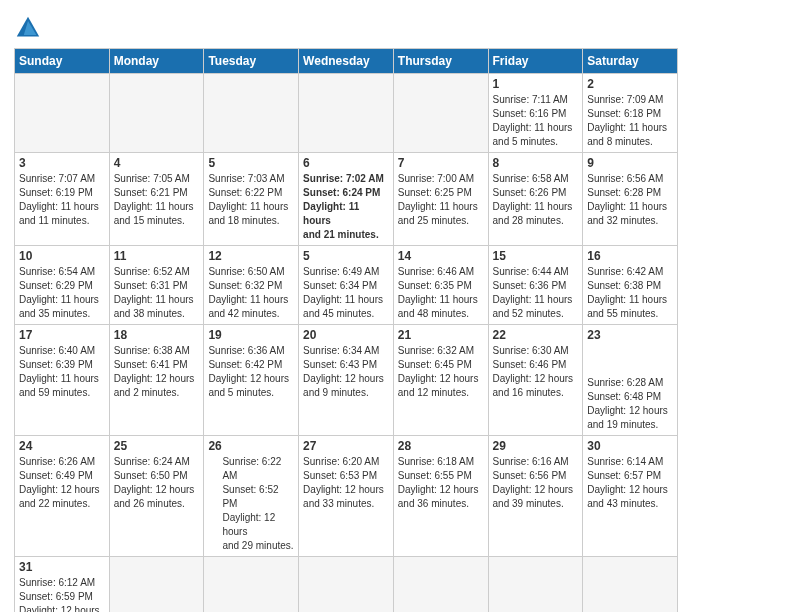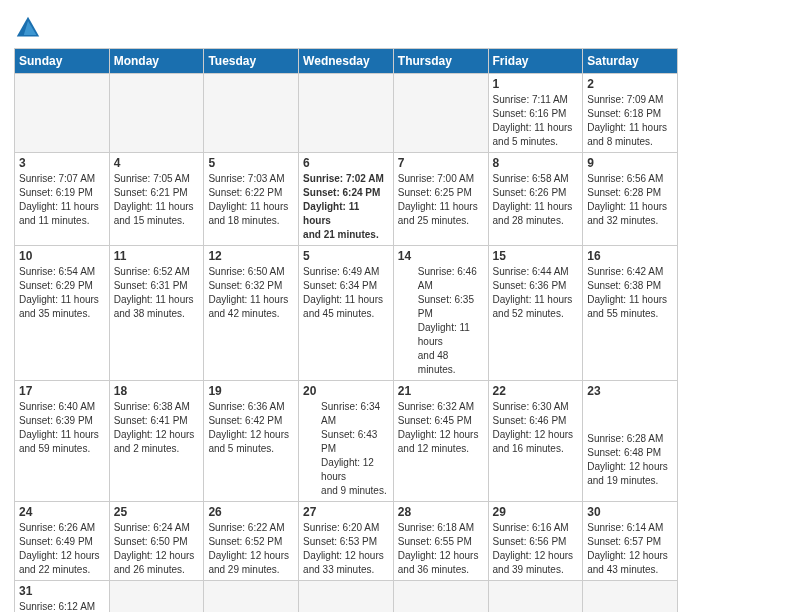--- a/index.html
+++ b/index.html
@@ -223,21 +223,21 @@
           </td>
           <td>
             <span class="day-number">5</span>
             <div class="day-info" style="white-space: pre-line;">Sunrise: 6:49 AM
 Sunset: 6:34 PM
 Daylight: 11 hours
 and 45 minutes.</div>
           </td>
           <td>
             <span class="day-number">14</span>
-            <div class="day-info" style="white-space: pre-line; margin-left: 20px;">Sunrise: 6:46 AM
+            <div class="day-info" style="white-space: pre-line;">Sunrise: 6:46 AM
 Sunset: 6:35 PM
 Daylight: 11 hours
 and 48 minutes.</div>
           </td>
           <td>
             <span class="day-number">15</span>
             <div class="day-info" style="white-space: pre-line;">Sunrise: 6:44 AM
 Sunset: 6:36 PM
 Daylight: 11 hours
 and 52 minutes.</div>
@@ -267,21 +267,21 @@
           </td>
           <td>
             <span class="day-number">19</span>
             <div class="day-info" style="white-space: pre-line;">Sunrise: 6:36 AM
 Sunset: 6:42 PM
 Daylight: 12 hours
 and 5 minutes.</div>
           </td>
           <td>
             <span class="day-number">20</span>
-            <div class="day-info" style="white-space: pre-line; margin-left: 18px;">Sunrise: 6:34 AM
+            <div class="day-info" style="white-space: pre-line;">Sunrise: 6:34 AM
 Sunset: 6:43 PM
 Daylight: 12 hours
 and 9 minutes.</div>
           </td>
           <td>
             <span class="day-number">21</span>
             <div class="day-info" style="white-space: pre-line;">Sunrise: 6:32 AM
 Sunset: 6:45 PM
 Daylight: 12 hours
 and 12 minutes.</div>
@@ -311,21 +311,21 @@
           </td>
           <td>
             <span class="day-number">25</span>
             <div class="day-info" style="white-space: pre-line;">Sunrise: 6:24 AM
 Sunset: 6:50 PM
 Daylight: 12 hours
 and 26 minutes.</div>
           </td>
           <td>
             <span class="day-number">26</span>
-            <div class="day-info" style="white-space: pre-line;">Sunrise: 6:22 AM
+            <div class="day-info" style="white-space: pre-line; margin-left: 14px;">Sunrise: 6:22 AM
 Sunset: 6:52 PM
 Daylight: 12 hours
 and 29 minutes.</div>
           </td>
           <td>
             <span class="day-number">27</span>
             <div class="day-info" style="white-space: pre-line;">Sunrise: 6:20 AM
 Sunset: 6:53 PM
 Daylight: 12 hours
 and 33 minutes.</div>

